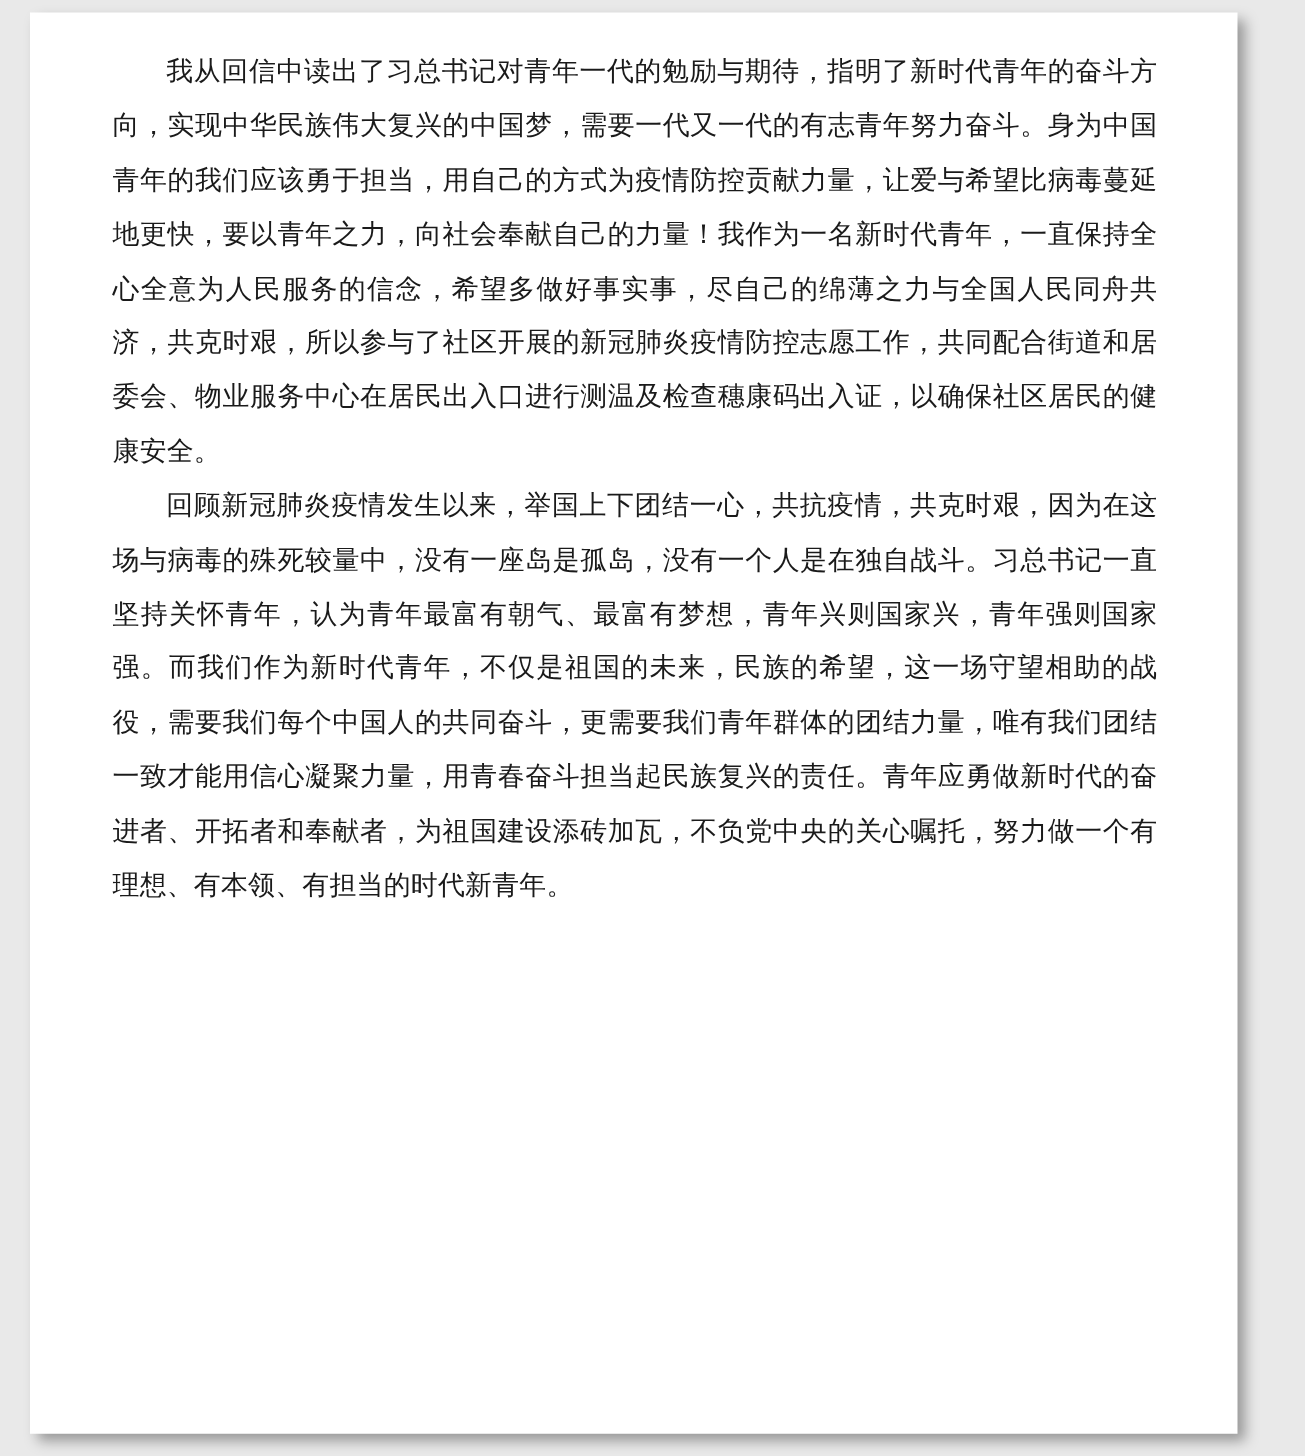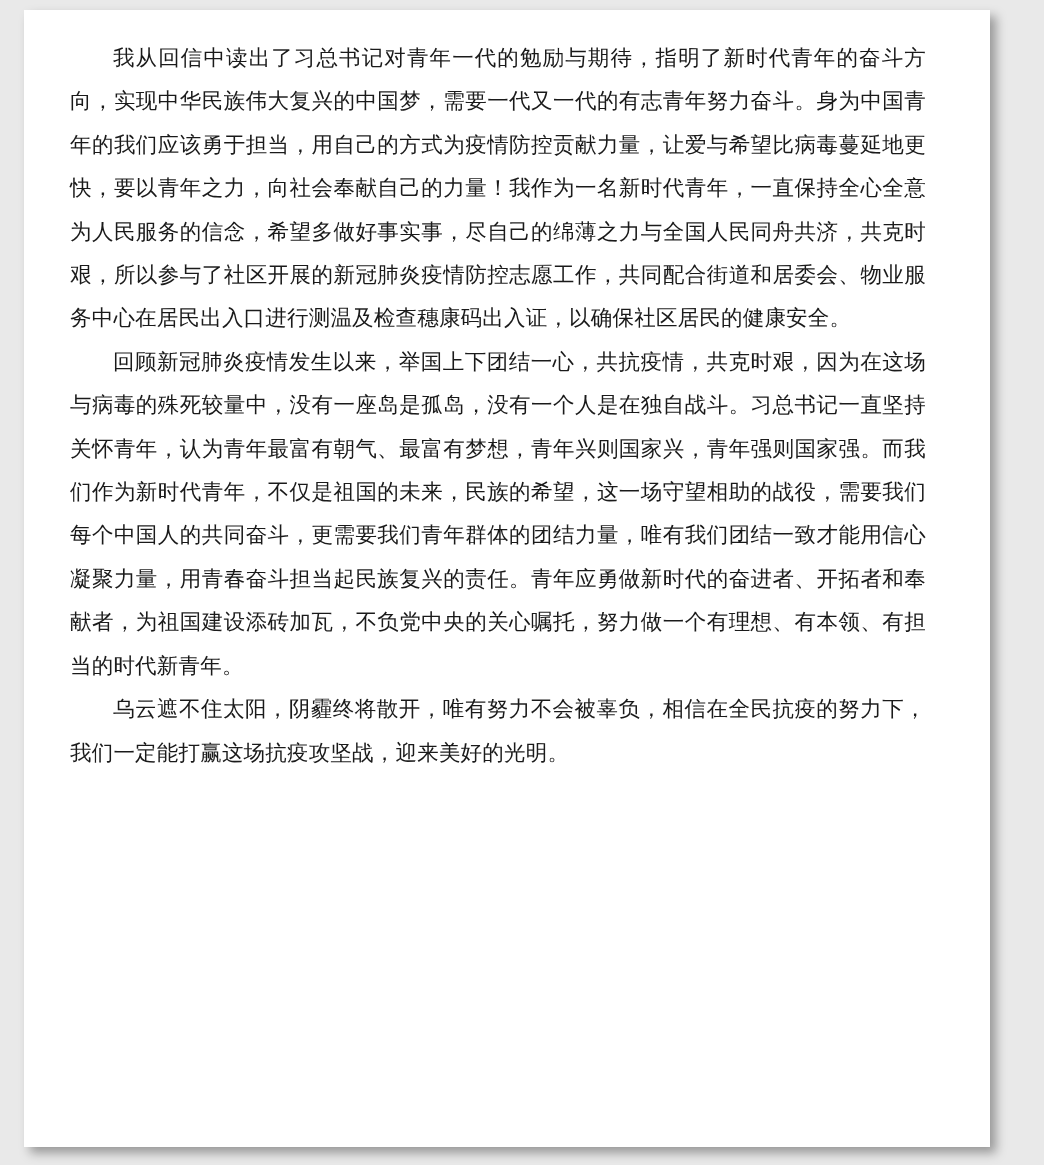--- a/index.html
+++ b/index.html
@@ -22,21 +22,21 @@
   }
   .page {
     position: absolute;
     left: 24px;
     top: 10px;
     width: 966px;
     height: 1137px;
     background: #ffffff;
     box-shadow: 6px 6px 10px rgba(0,0,0,0.35);
     box-sizing: border-box;
-    padding: 26px 64px 20px 46px;
+    padding: 26px 64px 20px 66px;
     overflow: hidden;
   }
   .doc-body {
     font-family: "DejaVu Sans", "Liberation Sans", sans-serif;
     font-size: 21.5px;
     line-height: 43.4px;
     color: #1a1a1a;
     text-align: justify;
     text-justify: inter-ideograph;
     letter-spacing: 0.2px;
@@ -48,16 +48,15 @@
   }
 </style>
 </head>
 <body>
 
 <div class="page-wrap">
   <div class="page">
     <div class="doc-body">
       <p class="para">我从回信中读出了习总书记对青年一代的勉励与期待，指明了新时代青年的奋斗方向，实现中华民族伟大复兴的中国梦，需要一代又一代的有志青年努力奋斗。身为中国青年的我们应该勇于担当，用自己的方式为疫情防控贡献力量，让爱与希望比病毒蔓延地更快，要以青年之力，向社会奉献自己的力量！我作为一名新时代青年，一直保持全心全意为人民服务的信念，希望多做好事实事，尽自己的绵薄之力与全国人民同舟共济，共克时艰，所以参与了社区开展的新冠肺炎疫情防控志愿工作，共同配合街道和居委会、物业服务中心在居民出入口进行测温及检查穗康码出入证，以确保社区居民的健康安全。</p>
       <p class="para">回顾新冠肺炎疫情发生以来，举国上下团结一心，共抗疫情，共克时艰，因为在这场与病毒的殊死较量中，没有一座岛是孤岛，没有一个人是在独自战斗。习总书记一直坚持关怀青年，认为青年最富有朝气、最富有梦想，青年兴则国家兴，青年强则国家强。而我们作为新时代青年，不仅是祖国的未来，民族的希望，这一场守望相助的战役，需要我们每个中国人的共同奋斗，更需要我们青年群体的团结力量，唯有我们团结一致才能用信心凝聚力量，用青春奋斗担当起民族复兴的责任。青年应勇做新时代的奋进者、开拓者和奉献者，为祖国建设添砖加瓦，不负党中央的关心嘱托，努力做一个有理想、有本领、有担当的时代新青年。</p>
-      <p class="para">乌云遮不住太阳，阴霾终将散开，唯有努力不会被辜负，相信在全民抗疫的努力下，我们一定能打赢这场抗疫攻坚战，迎来美好的光明。</p>
     </div>
   </div>
 </div>
 
 </body></html>

